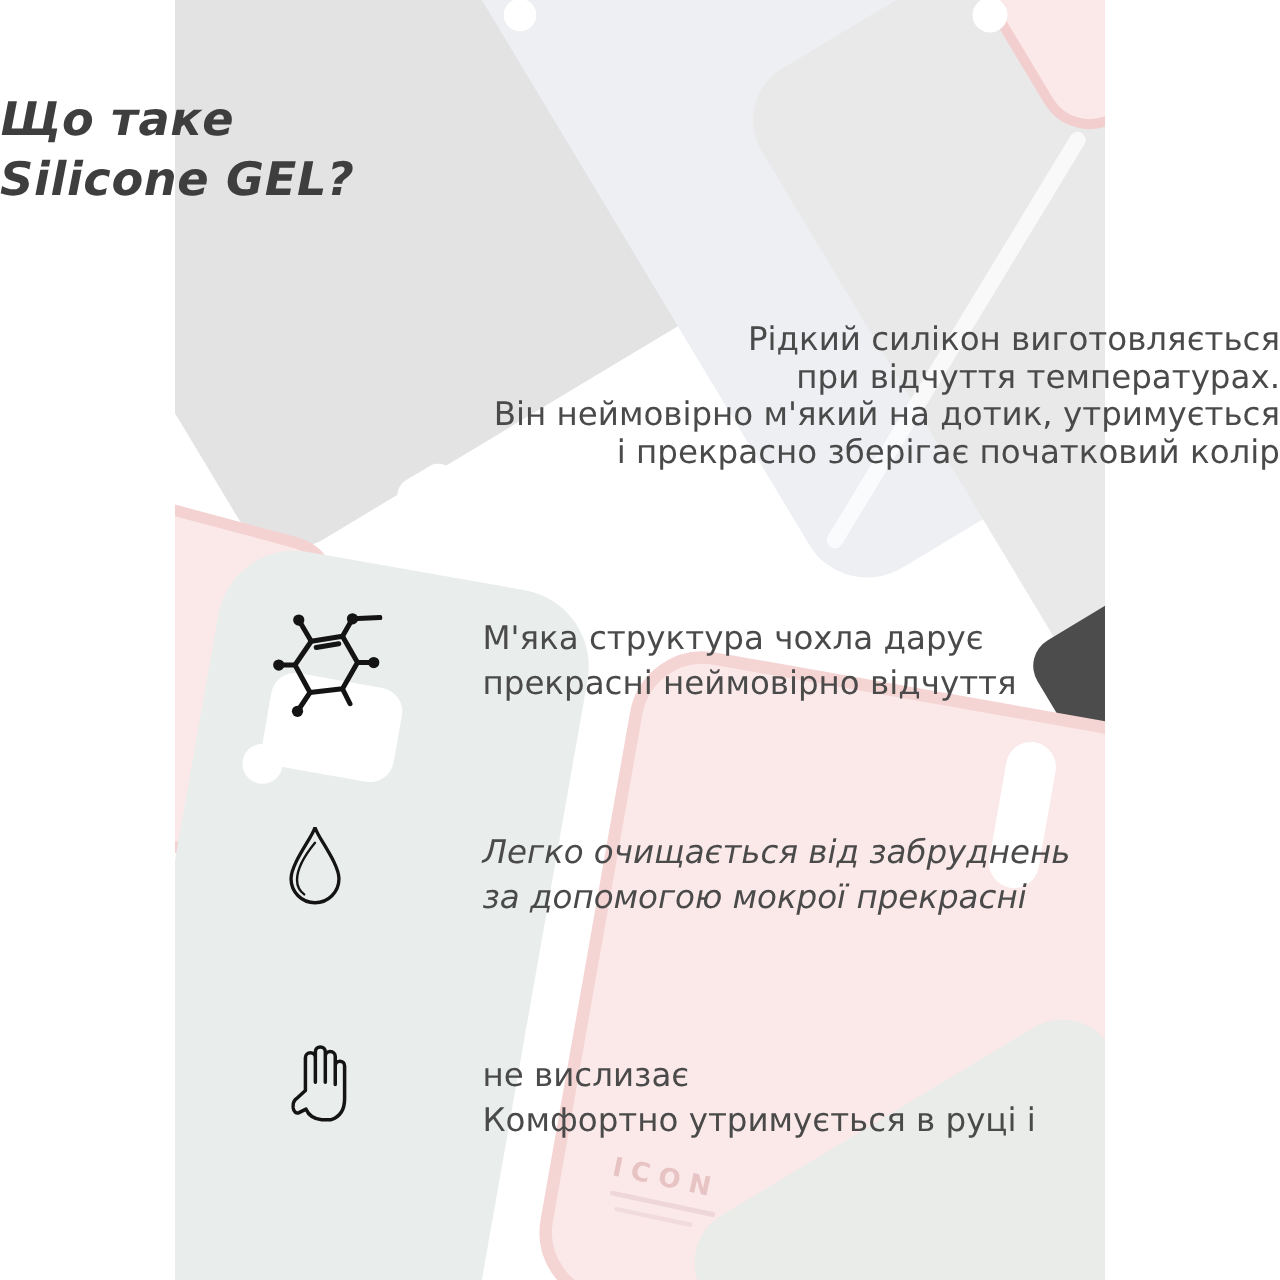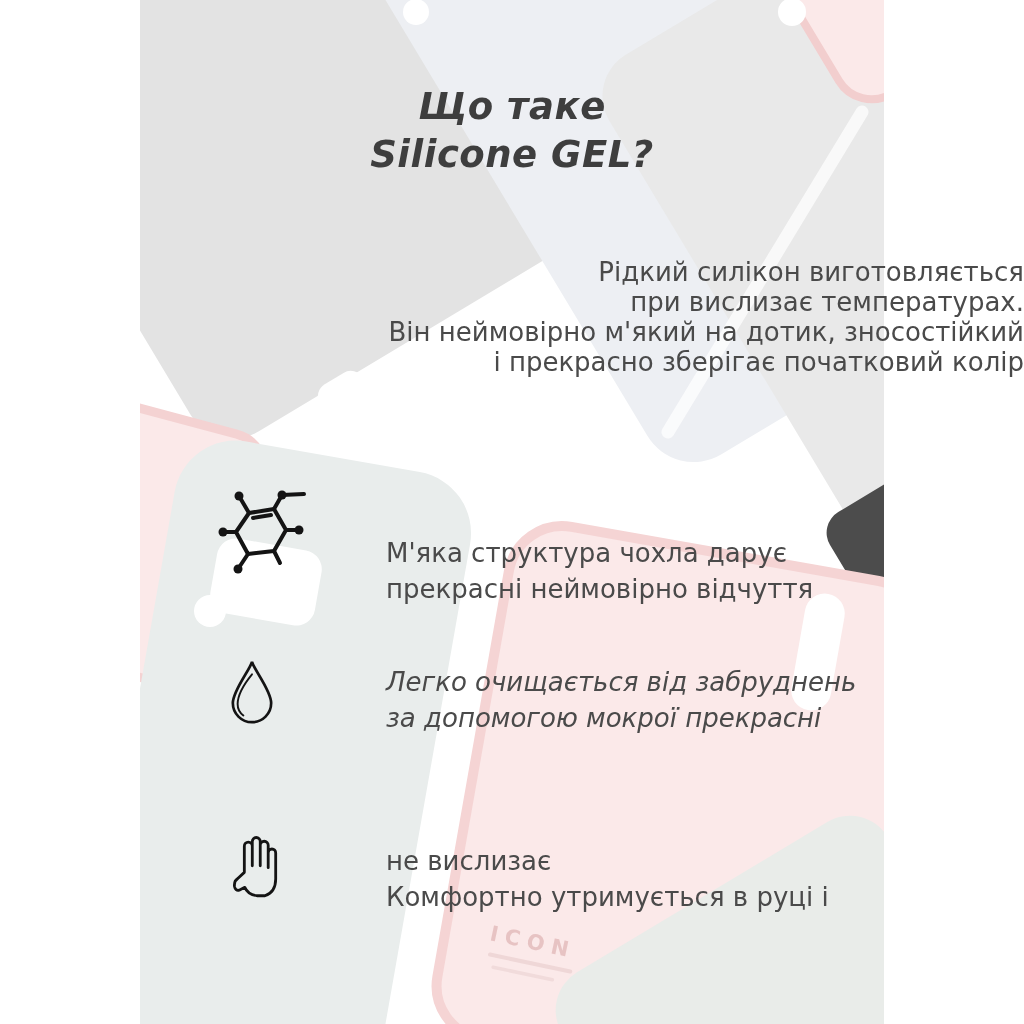--- a/index.html
+++ b/index.html
@@ -1,26 +1,26 @@
 <!DOCTYPE html>
 <html><head>
 <meta charset="utf-8">
 <style>
   html,body{margin:0;padding:0;background:#ffffff;}
   .canvas{position:relative;width:1024px;height:1024px;overflow:hidden;background:#ffffff;
           font-family:"DejaVu Sans",sans-serif;}
   .collage{position:absolute;left:140px;top:0;width:744px;height:1024px;overflow:hidden;}
   .collage svg{display:block;}
-  .title{position:absolute;left:0;top:83px;width:1024px;text-align:center;
+  .title{position:absolute;left:0;top:72px;width:1024px;text-align:left;
          font-style:italic;font-weight:bold;font-size:37px;line-height:48px;
          color:#3e3e3e;letter-spacing:0.5px;}
   .intro{position:absolute;left:0;top:257px;width:1024px;text-align:right;
          font-size:26px;line-height:30px;color:#4a4a4a;}
   .feature-text{position:absolute;left:386px;font-size:26px;line-height:36px;color:#4a4a4a;}
-  .ft-1{top:493px;margin-top:42px;} .ft-2{top:664px;font-style:italic;} .ft-3{top:843px;}
+  .ft-1{top:493px;} .ft-2{top:664px;font-style:italic;} .ft-3{top:843px;}
   .icon{position:absolute;}
   .icon-molecule{left:216px;top:484px;}
   .icon-drop{left:227px;top:658px;}
   .icon-hand{left:233px;top:834px;}
 </style>
 </head>
 <body>
 
 <div class="canvas">
 
@@ -83,22 +83,22 @@
     </svg>
   </div>
 
   <div class="title">
     <div>Що таке</div>
     <div>Silicone GEL?</div>
   </div>
 
   <div class="intro">
     <div>Рідкий силікон виготовляється</div>
-    <div>при вислизає температурах.</div>
-    <div>Він неймовірно м'який на дотик, зносостійкий</div>
+    <div>при відчуття температурах.</div>
+    <div>Він неймовірно м'який на дотик, утримується</div>
     <div>і прекрасно зберігає початковий колір</div>
   </div>
 
   <svg class="icon icon-molecule" width="90" height="92" viewBox="0 0 90 92" xmlns="http://www.w3.org/2000/svg">
     <g stroke="#141414" stroke-width="4" stroke-linecap="round" stroke-linejoin="round" fill="none">
       <path d="M33,29 L58,25 L70,46 L58,67 L32,70 L20,48 Z"></path>
       <path d="M37,34 L55,31"></path>
       <path d="M33,29 L23,12"></path>
       <path d="M58,25 L66,11 L88,10"></path>
       <path d="M20,48 L7,48"></path>

